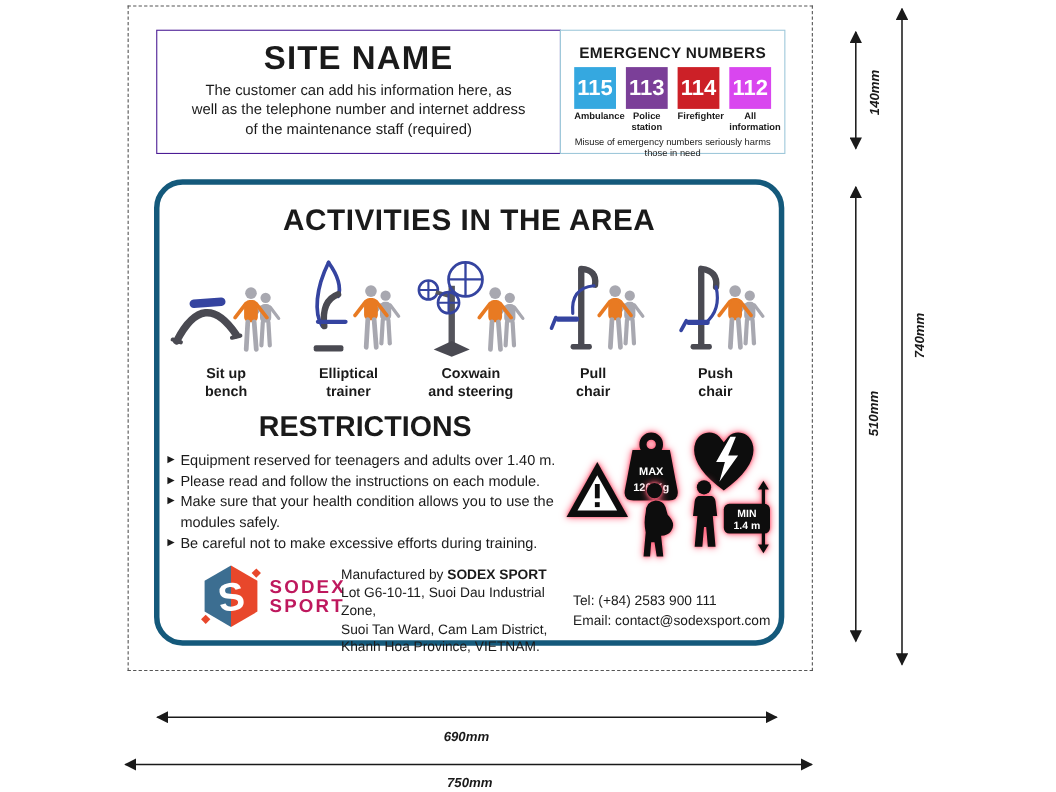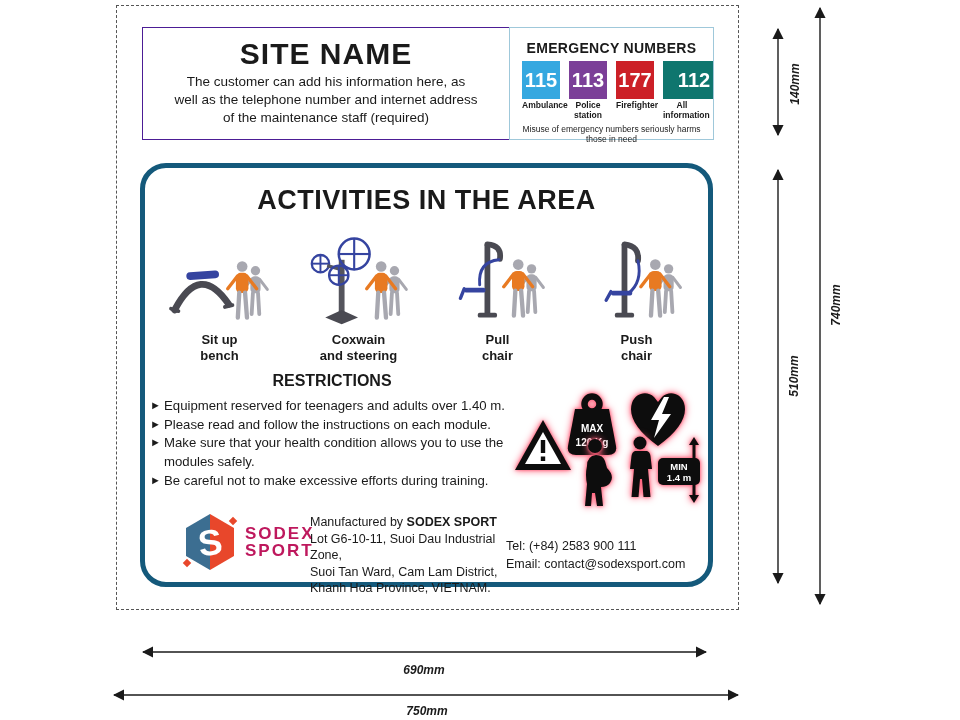--- a/index.html
+++ b/index.html
@@ -32,34 +32,34 @@
   #activities-title{left:140px;top:185px;width:573px;text-align:center;font-size:27px;font-weight:bold;letter-spacing:.5px;}
 
   
   #equip-row{left:150px;top:232px;width:556px;height:148px;display:flex;}
   .equip-cell{flex:1 1 0;text-align:center;}
   .equip-cell svg{display:block;margin:0 auto;}
   .equip-label{font-size:13px;font-weight:bold;line-height:1.25;margin-top:2px;}
 
   
   #restr{left:150px;top:372px;width:364px;}
-  #restr-title{text-align:center;font-size:16px;font-weight:bold;margin-bottom:7px;}
+  #restr-title{text-align:center;font-size:26px;font-weight:bold;margin-bottom:7px;}
   .restr-item{display:flex;font-size:13.2px;line-height:1.42;}
   .restr-marker{flex:0 0 14px;font-size:11px;padding-top:1px;}
   .restr-text{flex:1;}
 
   
   #warnings{left:505px;top:385px;width:205px;height:125px;}
   .warn{position:absolute;filter:drop-shadow(0 0 1.5px var(--glow,#ff5f7a)) drop-shadow(0 0 3.5px var(--glow,#ff5f7a));}
 
   
   #logo{left:179px;top:511px;width:190px;height:62px;display:flex;align-items:center;}
   #logo-text{font-size:17px;font-weight:bold;letter-spacing:2px;line-height:1.02;color:#be185d;margin-left:4px;}
   #address{left:310px;top:514px;width:200px;font-size:12.5px;line-height:1.32;}
-  #contact{left:506px;top:538px;width:190px;font-size:12.5px;line-height:1.4;}
+  #contact{left:521px;top:538px;width:190px;font-size:12.5px;line-height:1.4;}
 
   
   #dims-svg{left:0;top:0;pointer-events:none;}
   .dim-label{font-size:12px;font-weight:bold;font-style:italic;text-align:center;width:60px;}
   .dim-v{transform:rotate(-90deg);}
 </style>
 </head>
 <body>
 
 <div id="page">
@@ -102,25 +102,25 @@
       <div class="emerg-cell">
         <div class="emerg-square" style="background-color: rgb(53, 168, 224);">115</div>
         <div class="emerg-label pre">Ambulance</div>
       </div>
       <div class="emerg-cell">
         <div class="emerg-square" style="background-color: rgb(123, 63, 152);">113</div>
         <div class="emerg-label pre">Police
 station</div>
       </div>
       <div class="emerg-cell">
-        <div class="emerg-square" style="background-color: rgb(204, 32, 39);">177</div>
+        <div class="emerg-square" style="background-color: rgb(204, 32, 39);">114</div>
         <div class="emerg-label pre">Firefighter</div>
       </div>
       <div class="emerg-cell">
-        <div class="emerg-square" style="background-color: #0f766e; padding-left: 12px;">112</div>
+        <div class="emerg-square" style="background-color: #d946ef;">112</div>
         <div class="emerg-label pre">All
 information</div>
       </div>
     </div>
     <div id="emerg-note" class="pre">Misuse of emergency numbers seriously harms
 those in need</div>
   </div>
 
   <div class="abs" id="panel" style="border-color: rgb(20, 89, 123);"></div>
 
@@ -133,20 +133,32 @@
         <path d="M8,80 Q34,30 64,74" stroke="#4a4a52" stroke-width="7" fill="none" stroke-linecap="round"></path>
         <rect x="20" y="40" width="34" height="8" rx="4" fill="#3544a0" transform="rotate(-4 37 44)"></rect>
         <rect x="2" y="78" width="12" height="4" rx="2" fill="#4a4a52" transform="rotate(18 8 80)"></rect>
         <rect x="58" y="74" width="12" height="4" rx="2" fill="#4a4a52" transform="rotate(-14 64 76)"></rect>
         <use href="#mq-pair" x="68" y="30"></use>
       </svg>
       <div class="equip-label pre">Sit up
 bench</div>
     </div>
 
+    <div class="equip-cell">
+      <svg width="106" height="98" viewBox="0 0 110 100">
+        <path d="M36,6 C24,30 22,54 30,66" stroke="#3544a0" stroke-width="3.5" fill="none" stroke-linecap="round"></path>
+        <path d="M36,6 C46,20 48,30 45,38" stroke="#3544a0" stroke-width="3.5" fill="none" stroke-linecap="round"></path>
+        <path d="M45,36 q-16,6 -13,30" stroke="#4a4a52" stroke-width="6" fill="none" stroke-linecap="round"></path>
+        <path d="M26,62 h26" stroke="#3544a0" stroke-width="4" stroke-linecap="round"></path>
+        <rect x="22" y="84" width="28" height="6" rx="2" fill="#4a4a52"></rect>
+        <use href="#mq-pair" x="66" y="28"></use>
+      </svg>
+      <div class="equip-label pre">Elliptical
+trainer</div>
+    </div>
 
     <div class="equip-cell">
       <svg width="106" height="98" viewBox="0 0 110 100">
         <rect x="34" y="28" width="6" height="56" fill="#55555d"></rect>
         <polygon points="20,88 37,80 54,88 37,95" fill="#4a4a52"></polygon>
         <circle cx="50" cy="22" r="16" stroke="#3544a0" stroke-width="2.6" fill="none"></circle>
         <line x1="50" y1="6" x2="50" y2="38" stroke="#3544a0" stroke-width="2.2"></line>
         <line x1="34" y1="22" x2="66" y2="22" stroke="#3544a0" stroke-width="2.2"></line>
         <circle cx="15" cy="32" r="9" stroke="#3544a0" stroke-width="2.4" fill="none"></circle>
         <line x1="15" y1="23" x2="15" y2="41" stroke="#3544a0" stroke-width="2"></line>

